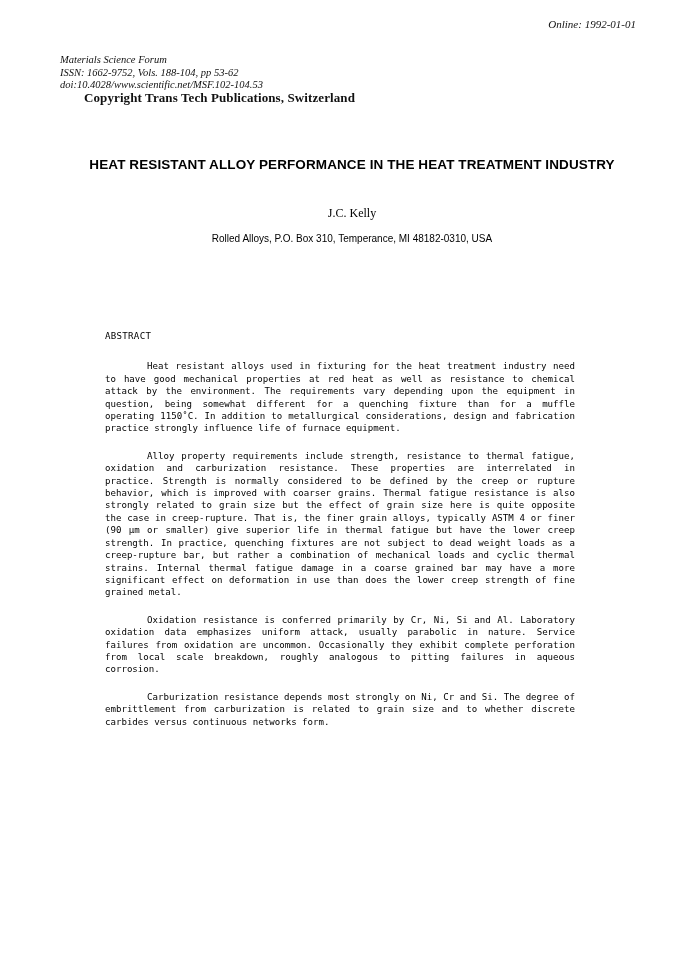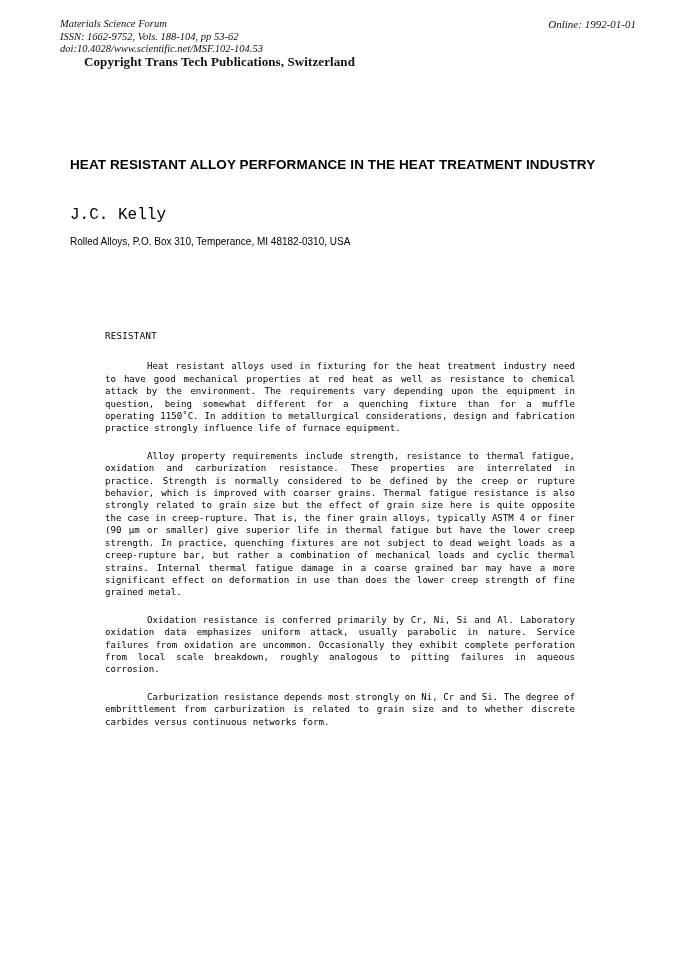--- a/index.html
+++ b/index.html
@@ -25,20 +25,21 @@
     right: 42px;
     height: 70px;
   }
   .header-left {
     float: left;
     font-family: "Liberation Serif", serif;
     font-style: italic;
     font-size: 10.5px;
     line-height: 12.6px;
     color: #111;
+    margin-top: 36px;
   }
   .header-right {
     float: right;
     font-family: "Liberation Serif", serif;
     font-style: italic;
     font-size: 11px;
     line-height: 12.6px;
     color: #111;
     text-align: right;
   }
@@ -48,31 +49,32 @@
     font-weight: bold;
     padding-left: 24px;
     letter-spacing: 0.1px;
   }
   
   .title-block {
     position: absolute;
     top: 155px;
     left: 70px;
     right: 44px;
+    text-align: center;
   }
   .paper-title {
     font-family: "Liberation Sans", sans-serif;
     font-weight: bold;
     font-size: 13.5px;
     line-height: 19px;
     letter-spacing: 0.1px;
   }
   .author {
-    font-family: Liberation Mono, monospace;
-    font-size: 16px;
+    font-family: Liberation Serif, serif;
+    font-size: 12px;
     margin-top: 32px;
   }
   .affiliation {
     font-family: "Liberation Sans", sans-serif;
     font-size: 10px;
     margin-top: 12px;
   }
   
   .body-block {
     position: absolute;
@@ -113,20 +115,20 @@
     </div>
   </div>
 
   <div class="title-block">
     <div class="paper-title">HEAT RESISTANT ALLOY PERFORMANCE IN THE HEAT TREATMENT INDUSTRY</div>
     <div class="author">J.C. Kelly</div>
     <div class="affiliation">Rolled Alloys, P.O. Box 310, Temperance, MI 48182-0310, USA</div>
   </div>
 
   <div class="body-block">
-    <div class="abstract-heading">RESISTANT</div>
+    <div class="abstract-heading">ABSTRACT</div>
     <p class="para">Heat resistant alloys used in fixturing for the heat treatment industry need to have good mechanical properties at red heat as well as resistance to chemical attack by the environment.  The requirements vary depending upon the equipment in question, being somewhat different for a quenching fixture than for a muffle operating 1150˚C.  In addition to metallurgical considerations, design and fabrication practice strongly influence life of furnace equipment.</p>
     <p class="para">Alloy property requirements include strength, resistance to thermal fatigue, oxidation and carburization resistance.   These properties are interrelated in practice.  Strength is normally considered to be defined by the creep or rupture behavior, which is improved with coarser grains.  Thermal fatigue resistance is also strongly related to grain size but the effect of grain size here is quite opposite the case in creep-rupture.  That is, the finer grain alloys, typically ASTM 4 or finer (90 µm or smaller) give superior life in thermal fatigue but have the lower creep strength.  In practice, quenching fixtures are not subject to dead weight loads as a creep-rupture bar, but rather a combination of mechanical loads and cyclic thermal strains.  Internal thermal fatigue damage in a coarse grained bar may have a more significant effect on deformation in use than does the lower creep strength of fine grained metal.</p>
     <p class="para">Oxidation resistance is conferred primarily by Cr, Ni, Si and Al. Laboratory oxidation data emphasizes uniform attack, usually parabolic in nature. Service failures from oxidation are uncommon.  Occasionally they exhibit complete perforation from local scale breakdown, roughly analogous to pitting failures in aqueous corrosion.</p>
     <p class="para">Carburization resistance depends most strongly on Ni, Cr and Si.  The degree of embrittlement from carburization is related to grain size and to whether discrete carbides versus continuous networks form.</p>
   </div>
 
 </div>
 
 </body></html>

